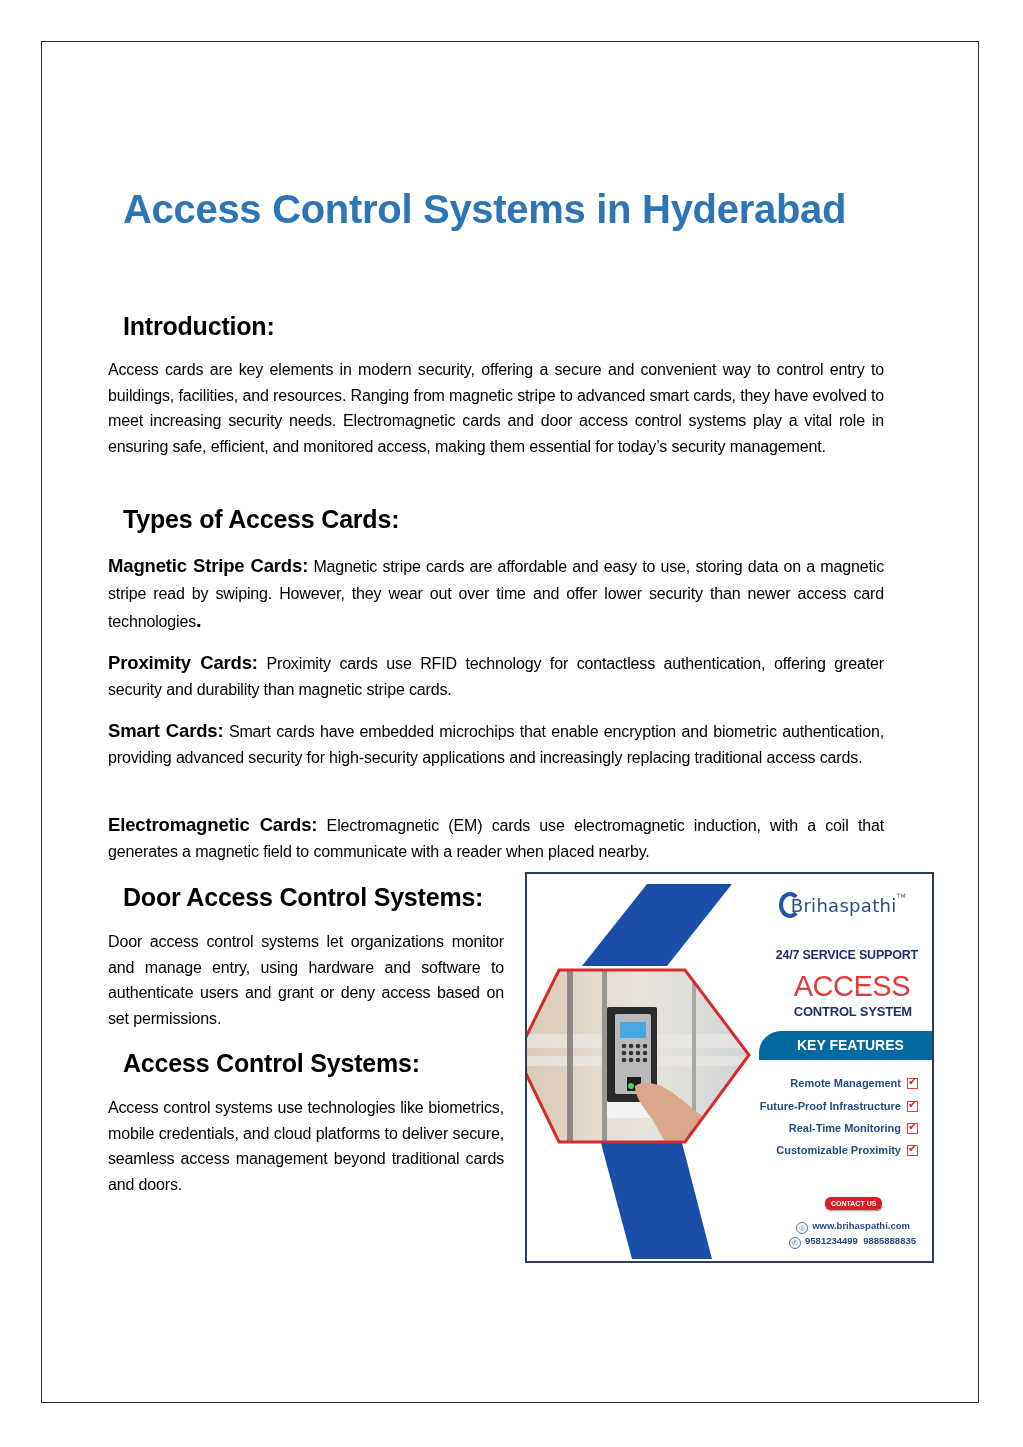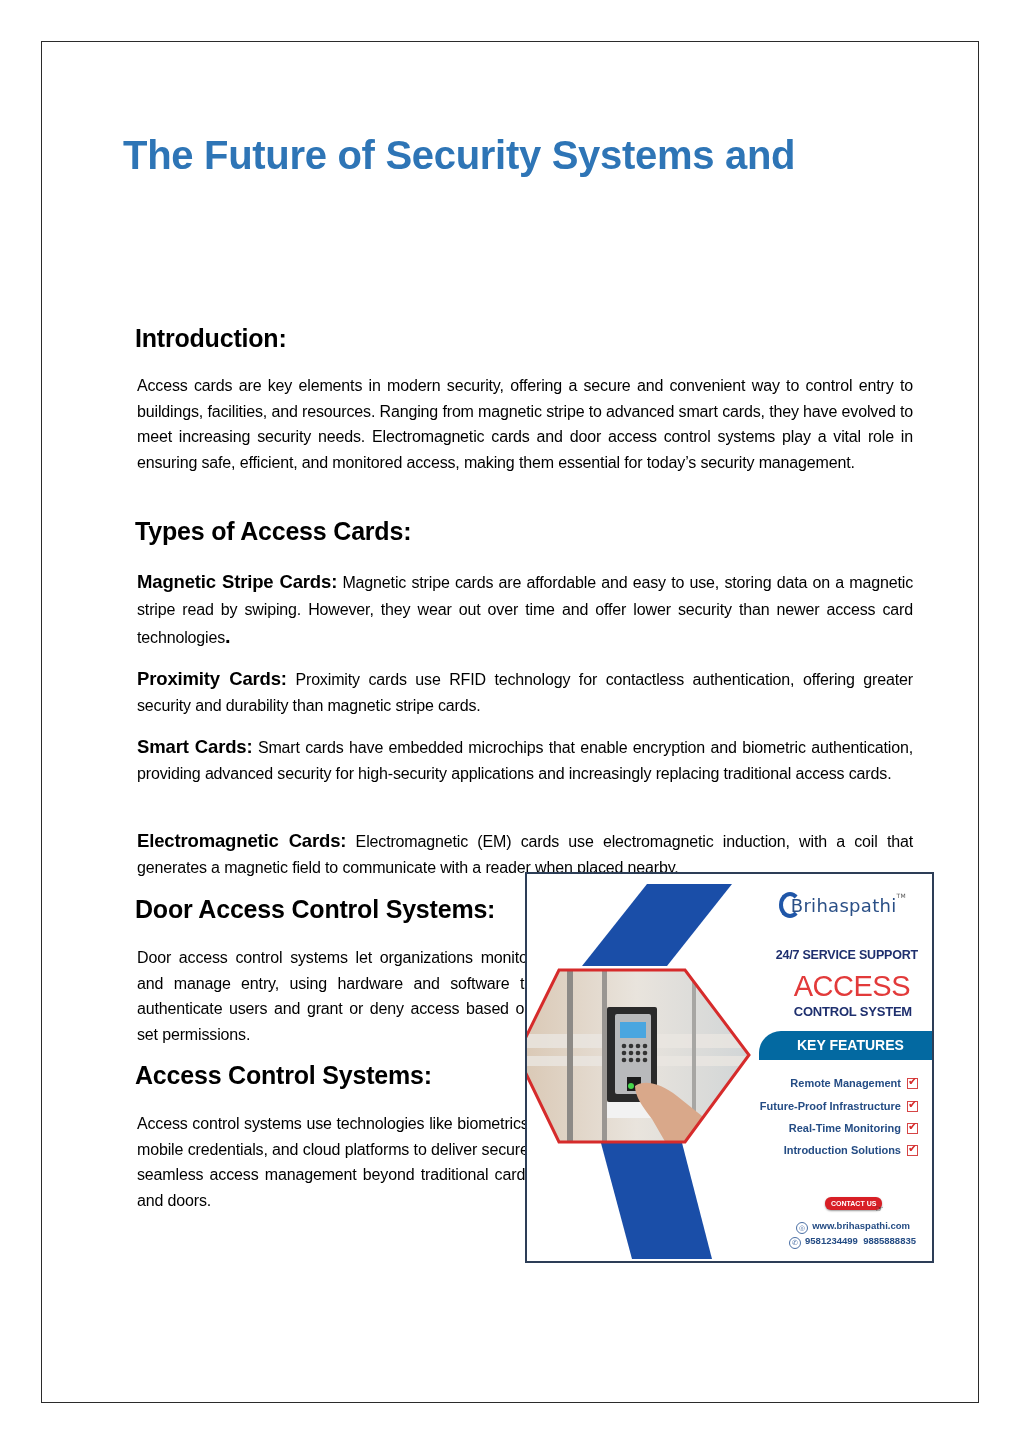--- a/index.html
+++ b/index.html
@@ -1,24 +1,24 @@
 <!DOCTYPE html>
 <html><head>
 <meta charset="utf-8">
 <style>
   html, body { margin: 0; padding: 0; background: #ffffff; }
   body { width: 1023px; height: 1447px; position: relative; overflow: hidden;
          font-family: "Liberation Sans", "DejaVu Sans", sans-serif; color: #000; }
   .page { position: absolute; left: 41px; top: 41px; width: 938px; height: 1362px;
           border: 1.5px solid #2b2b2b; box-sizing: border-box; background: #fff; }
-  .content { position: absolute; left: 137px; width: 776px; margin-top: 16px; }
+  .content { position: absolute; left: 108px; width: 776px; }
   .title { position: absolute; left: 123px; top: 128px; width: 780px; margin: 0;
            font-family: "Liberation Sans", sans-serif; font-weight: bold; font-size: 40px;
            line-height: 54px; color: #2e75b6; letter-spacing: -0.3px; }
-  h2 { margin: 12px; font-weight: bold; font-size: 25px; line-height: 30px; color: #000;
+  h2 { margin: 0; font-weight: bold; font-size: 25px; line-height: 30px; color: #000;
        font-family: "Liberation Sans", sans-serif; letter-spacing: -0.2px; }
   p { margin: 0; font-size: 16px; line-height: 25.5px; text-align: justify;
       font-family: "Liberation Sans", sans-serif; letter-spacing: -0.15px; }
   .lead { font-weight: bold; font-size: 18.5px; }
   .block { position: absolute; left: 123px; }
 
   
   .ad { position: absolute; left: 525px; top: 872px; width: 409px; height: 391px;
         border: 2px solid #2d3e57; box-sizing: border-box; background: #fff; overflow: hidden; }
   .ad svg { position: absolute; left: 0; top: 0; }
@@ -54,21 +54,22 @@
   .ad .ico { display: inline-block; width: 10px; height: 10px; border-radius: 50%;
              border: 1px solid #4a6fa5; text-align: center; font-size: 7px; line-height: 10px;
              color: #4a6fa5; margin-right: 4px; vertical-align: -1px; }
 </style>
 </head>
 <body>
 
 <div class="page"></div>
 
 <h1 class="title">
-  <span>The Future of Security Systems and</span><br>
+  <br>
+  <span>Access Control Systems in Hyderabad</span>
 </h1>
 
 <h2 class="block" style="top:311px;">Introduction:</h2>
 <p class="content" style="top:357px;">Access cards are key elements in modern security, offering a secure and convenient way to control entry to buildings, facilities, and resources. Ranging from magnetic stripe to advanced smart cards, they have evolved to meet increasing security needs. Electromagnetic cards and door access control systems play a vital role in ensuring safe, efficient, and monitored access, making them essential for today’s security management.</p>
 
 <h2 class="block" style="top:504px;">Types of Access Cards:</h2>
 
 <p class="content" style="top:553px; line-height:26.5px;">
   <span class="lead">Magnetic Stripe Cards:</span><span> Magnetic stripe cards are affordable and easy to use, storing data on a magnetic stripe read by swiping. However, they wear out over time and offer lower security than newer access card technologies</span><b style="font-size:20px;">.</b>
 </p>
@@ -156,21 +157,21 @@
   </div>
   <div class="feat" style="top:226px;">
     <span>Future-Proof Infrastructure</span>
       <span class="chk"></span>
   </div>
   <div class="feat" style="top:248px;">
     <span>Real-Time Monitoring</span>
       <span class="chk"></span>
   </div>
   <div class="feat" style="top:270px;">
-    <span>Introduction Solutions</span>
+    <span>Customizable Proximity</span>
       <span class="chk"></span>
   </div>
 
   <div class="contact">CONTACT US</div>
   <div class="cursor">☞</div>
   <div class="web">
     <span class="ico">◎</span><span>www.brihaspathi.com</span>
   </div>
   <div class="phone">
     <span class="ico">✆</span><span style="white-space:pre;">9581234499  9885888835</span>

